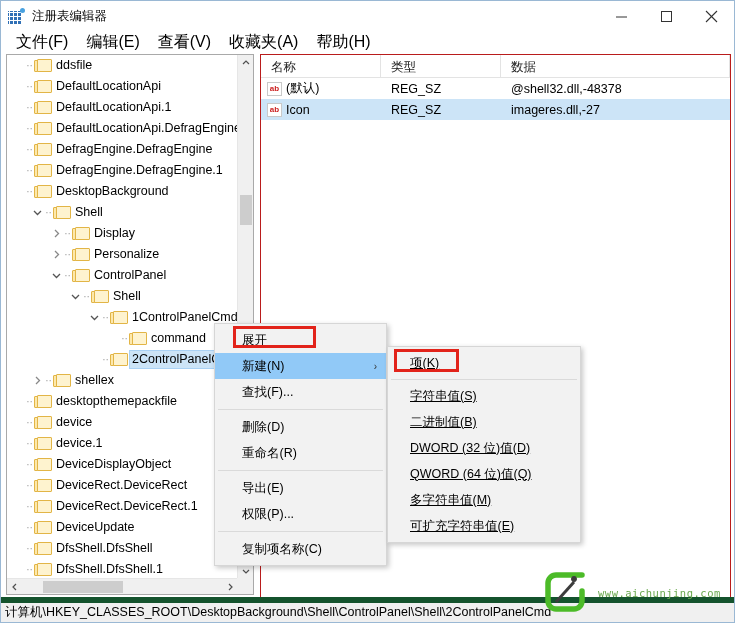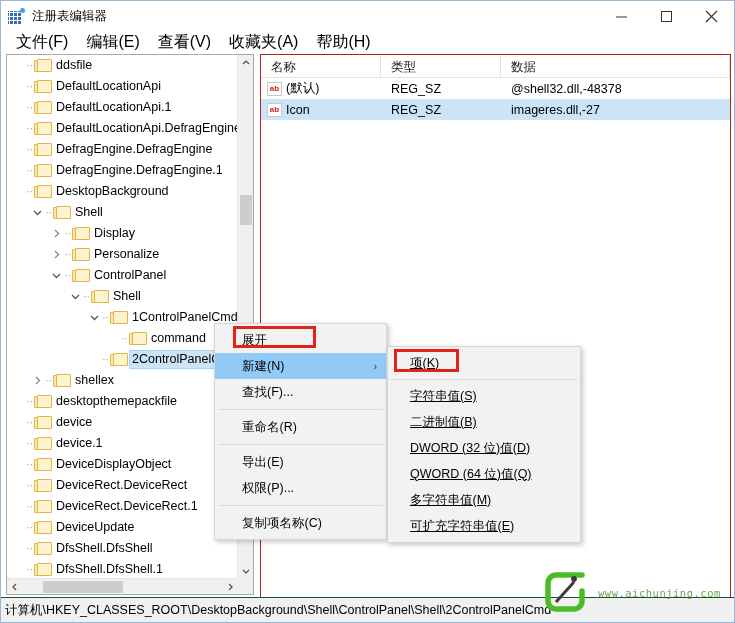--- a/index.html
+++ b/index.html
@@ -190,21 +190,21 @@
     position: absolute; left: 0; bottom: 0;
     width: 469px; height: 16px;
     background: #f0f0f0; border-top: 1px solid #e6e6e6;
   }
 
   
   #statusbar {
     position: absolute; left: 0; bottom: 0;
     width: 733px; height: 25px;
     background: #f0f0f0;
-    border-top: 1px solid #14532d;
+    border-top: 6px solid #14532d;
     display: flex; align-items: center;
     overflow: hidden;
   }
   #status-text {
     padding-left: 4px;
     font-size: 12.5px; color: #000;
     white-space: nowrap;
   }
 
   
@@ -690,20 +690,23 @@
       </div>
       <div class="ctx-item highlight">
         <span>新建(N)</span>
         <span class="ctx-arrow">›</span>
       </div>
       <div class="ctx-item">
         <span>查找(F)...</span>
       </div>
       <div class="ctx-sep"></div>
       <div class="ctx-item">
+        <span>删除(D)</span>
+      </div>
+      <div class="ctx-item">
         <span>重命名(R)</span>
       </div>
       <div class="ctx-sep"></div>
       <div class="ctx-item">
         <span>导出(E)</span>
       </div>
       <div class="ctx-item">
         <span>权限(P)...</span>
       </div>
       <div class="ctx-sep"></div>

